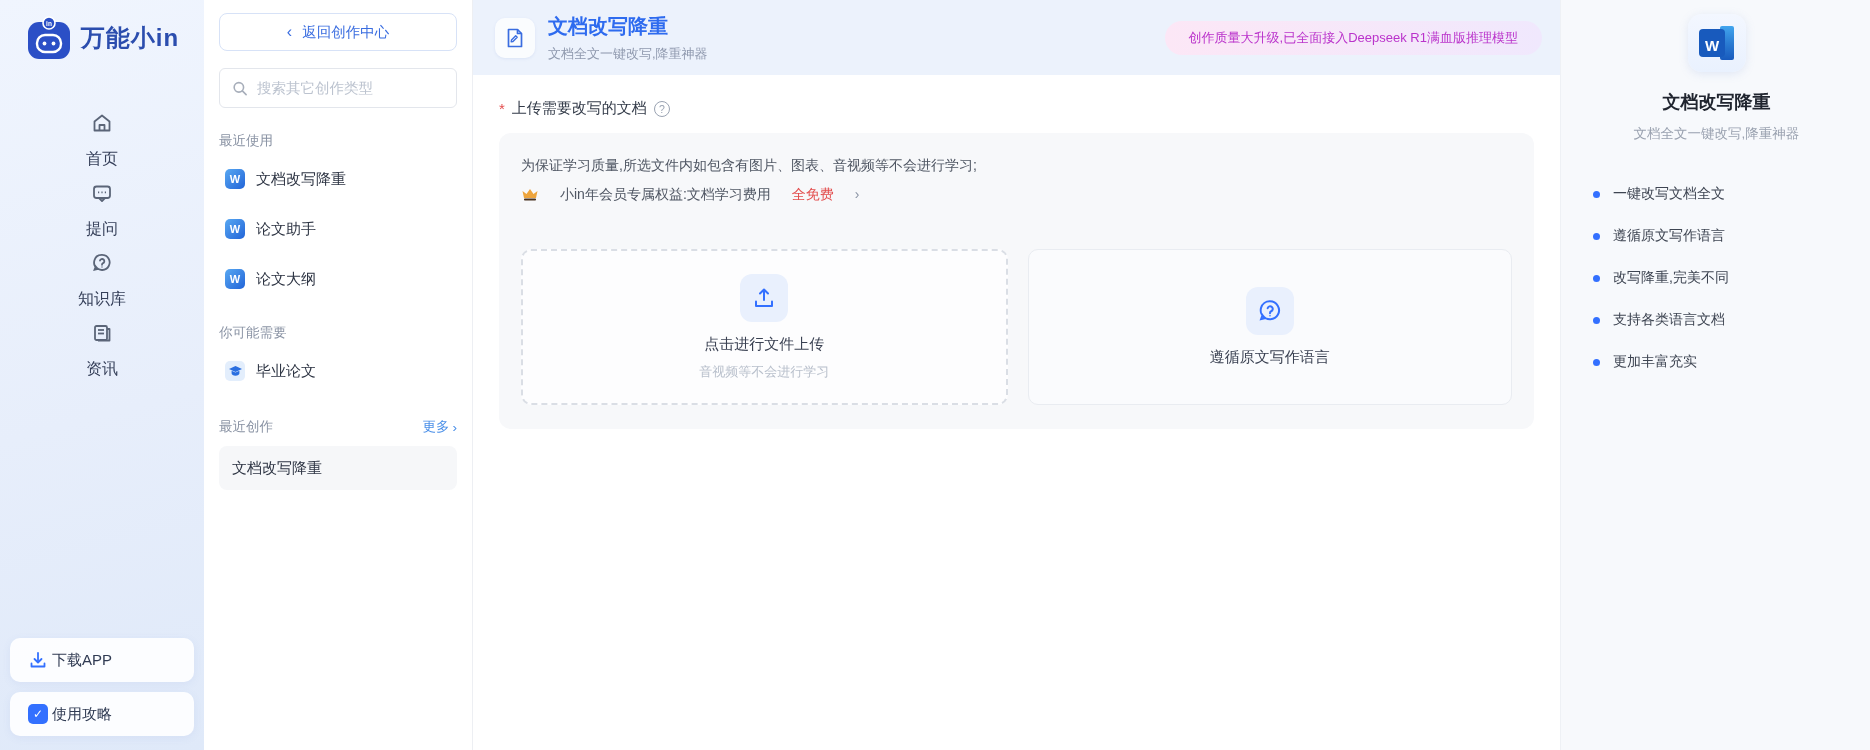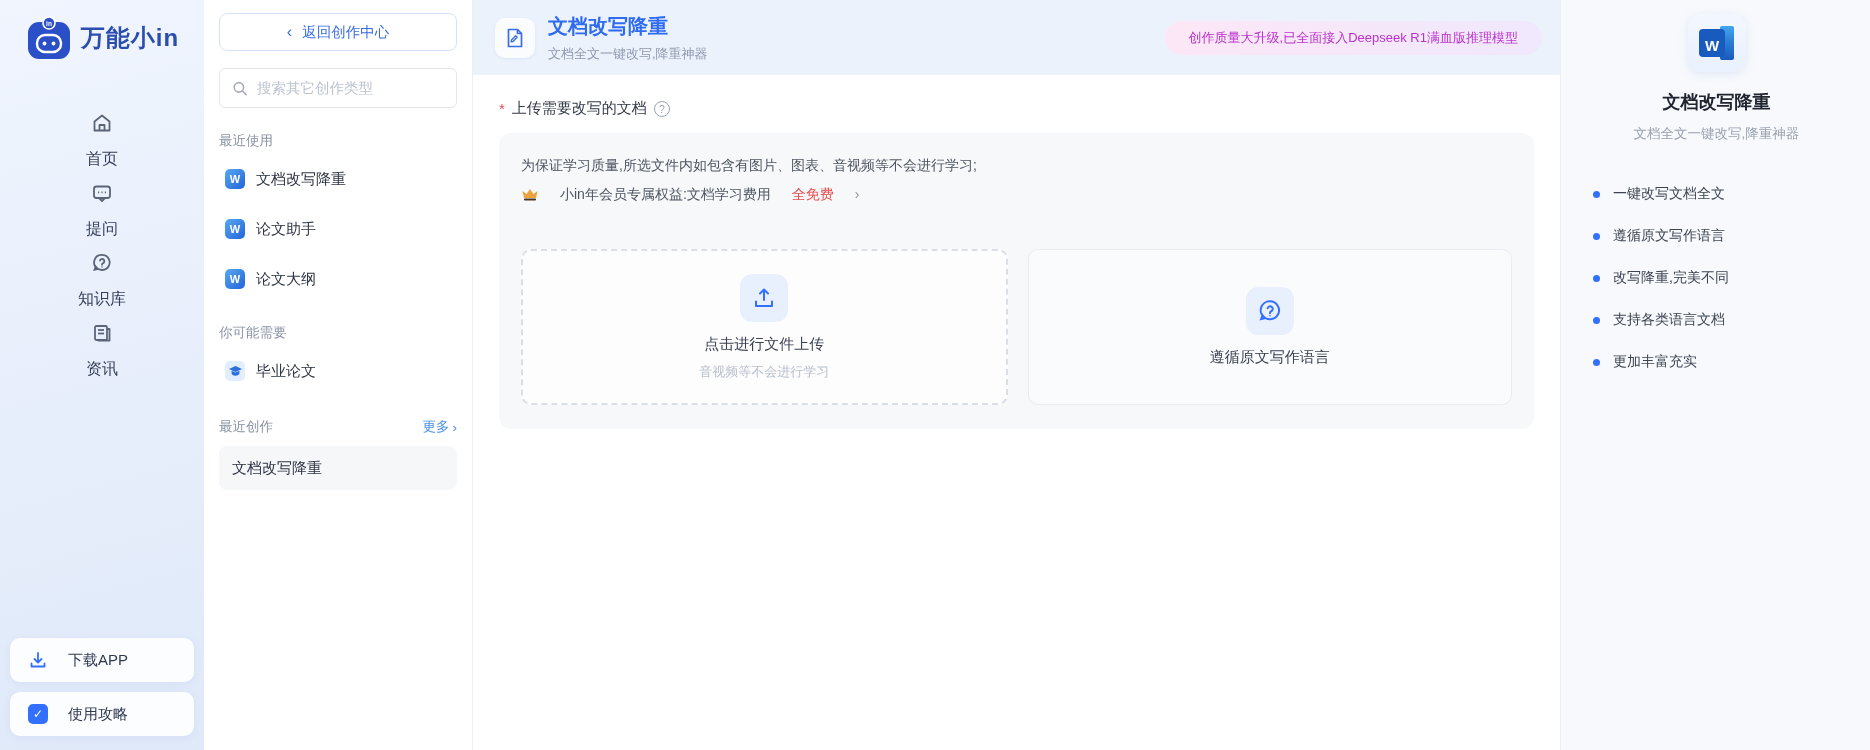--- a/index.html
+++ b/index.html
@@ -27,21 +27,21 @@
   .nav-item .nicon { width:22px; height:22px; display:flex; align-items:center; justify-content:center; }
   .nav-item.active {
     background:linear-gradient(180deg,#ffffff 0%,#f6f9ff 100%);
     box-shadow:0 4px 10px rgba(90,120,190,.10); border:1px solid #f0f4fc;
     color:#3370ff; font-weight:bold;
   }
   .flame { margin-left:auto; width:16px; height:20px; }
   .leftnav-spacer { flex:1; }
   .bottom-btn {
     height:44px; background:rgba(255,255,255,.9); border-radius:10px;
-    display:flex; align-items:center; gap:20px; padding:0 18px; margin-top:10px;
+    display:flex; align-items:center; gap:4px; padding:0 18px; margin-top:10px;
     box-shadow:0 2px 8px rgba(90,120,190,.08); font-size:15px; color:#2f3a52; cursor:pointer;
   }
   .guide-ico { width:20px; height:20px; border-radius:5px; background:#3370ff;
     display:flex; align-items:center; justify-content:center; color:#fff; font-size:12px; font-weight:bold; }
 
   
   .sidebar {
     width:269px; flex:0 0 269px; height:100%; background:#ffffff;
     border-right:1px solid #edeff3; padding:13px 15px; display:flex; flex-direction:column;
   }

